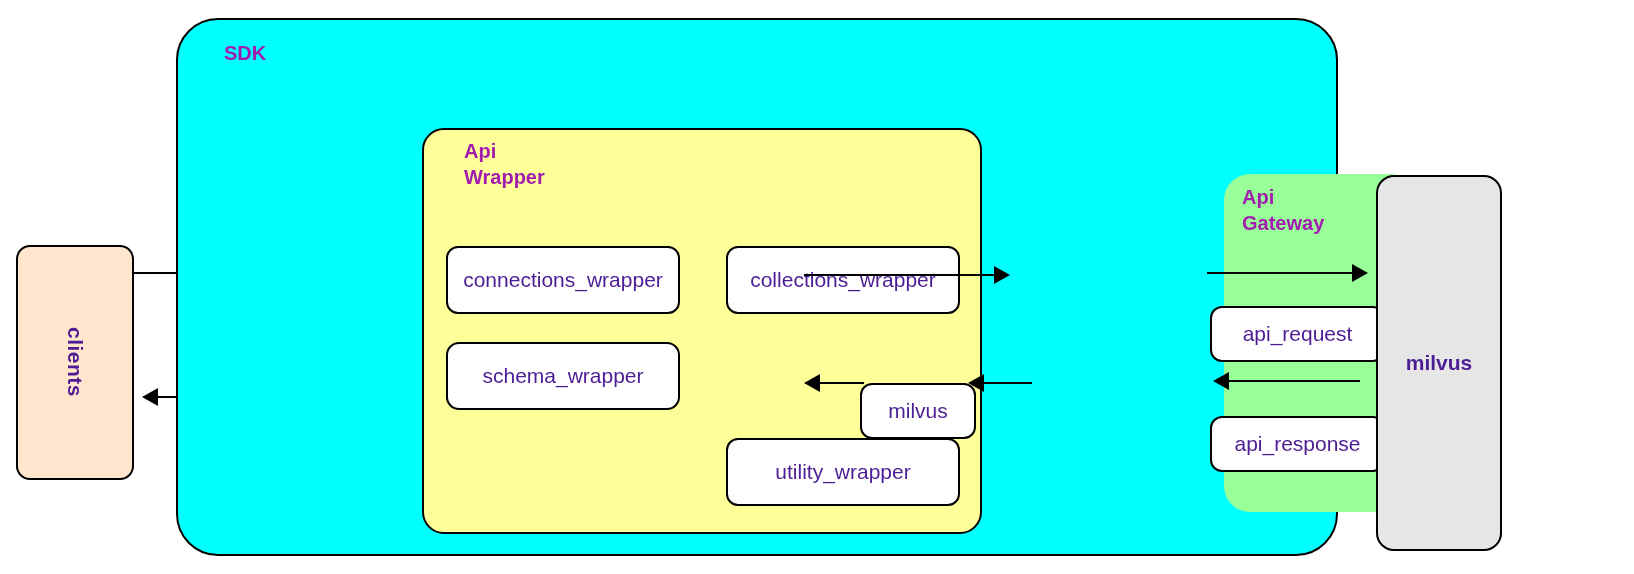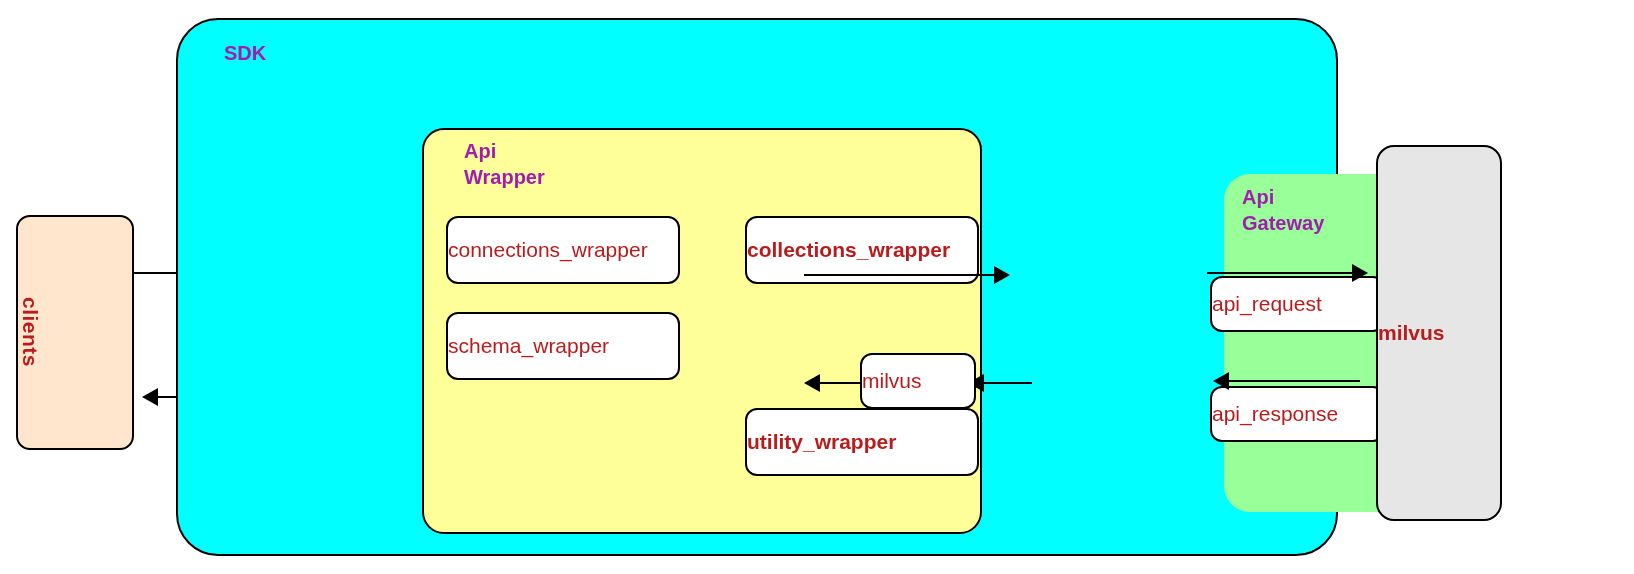--- a/index.html
+++ b/index.html
@@ -69,31 +69,33 @@
 
   
   .node {
     position: absolute;
     box-sizing: border-box;
     background: #ffffff;
     border: 2px solid #000000;
     border-radius: 12px;
     display: flex;
     align-items: center;
+    justify-content: center;
     font-size: 21px;
-    color: #b91c1c;
+    color: #4c1d95;
     text-align: center;
+    margin-top: 30px;
   }
 
   
   .w-node { width: 234px; height: 68px; }
   .w-col1 { left: 22px;  }
-  .w-col2 { left: 321px; font-weight: bold; }
+  .w-col2 { left: 302px; }
   .w-row1 { top: 86px;  }
-  .w-row2 { top: 182px; }
+  .w-row2 { top: 182px; border-radius: 13px; }
   .w-row3 { top: 278px; }
 
   
   .g-node { left: -14px; width: 175px; height: 56px; }
   .g-row1 { top: 102px; }
   .g-row2 { top: 212px; }
 
   
   .checker-box {
     left: 860px;

